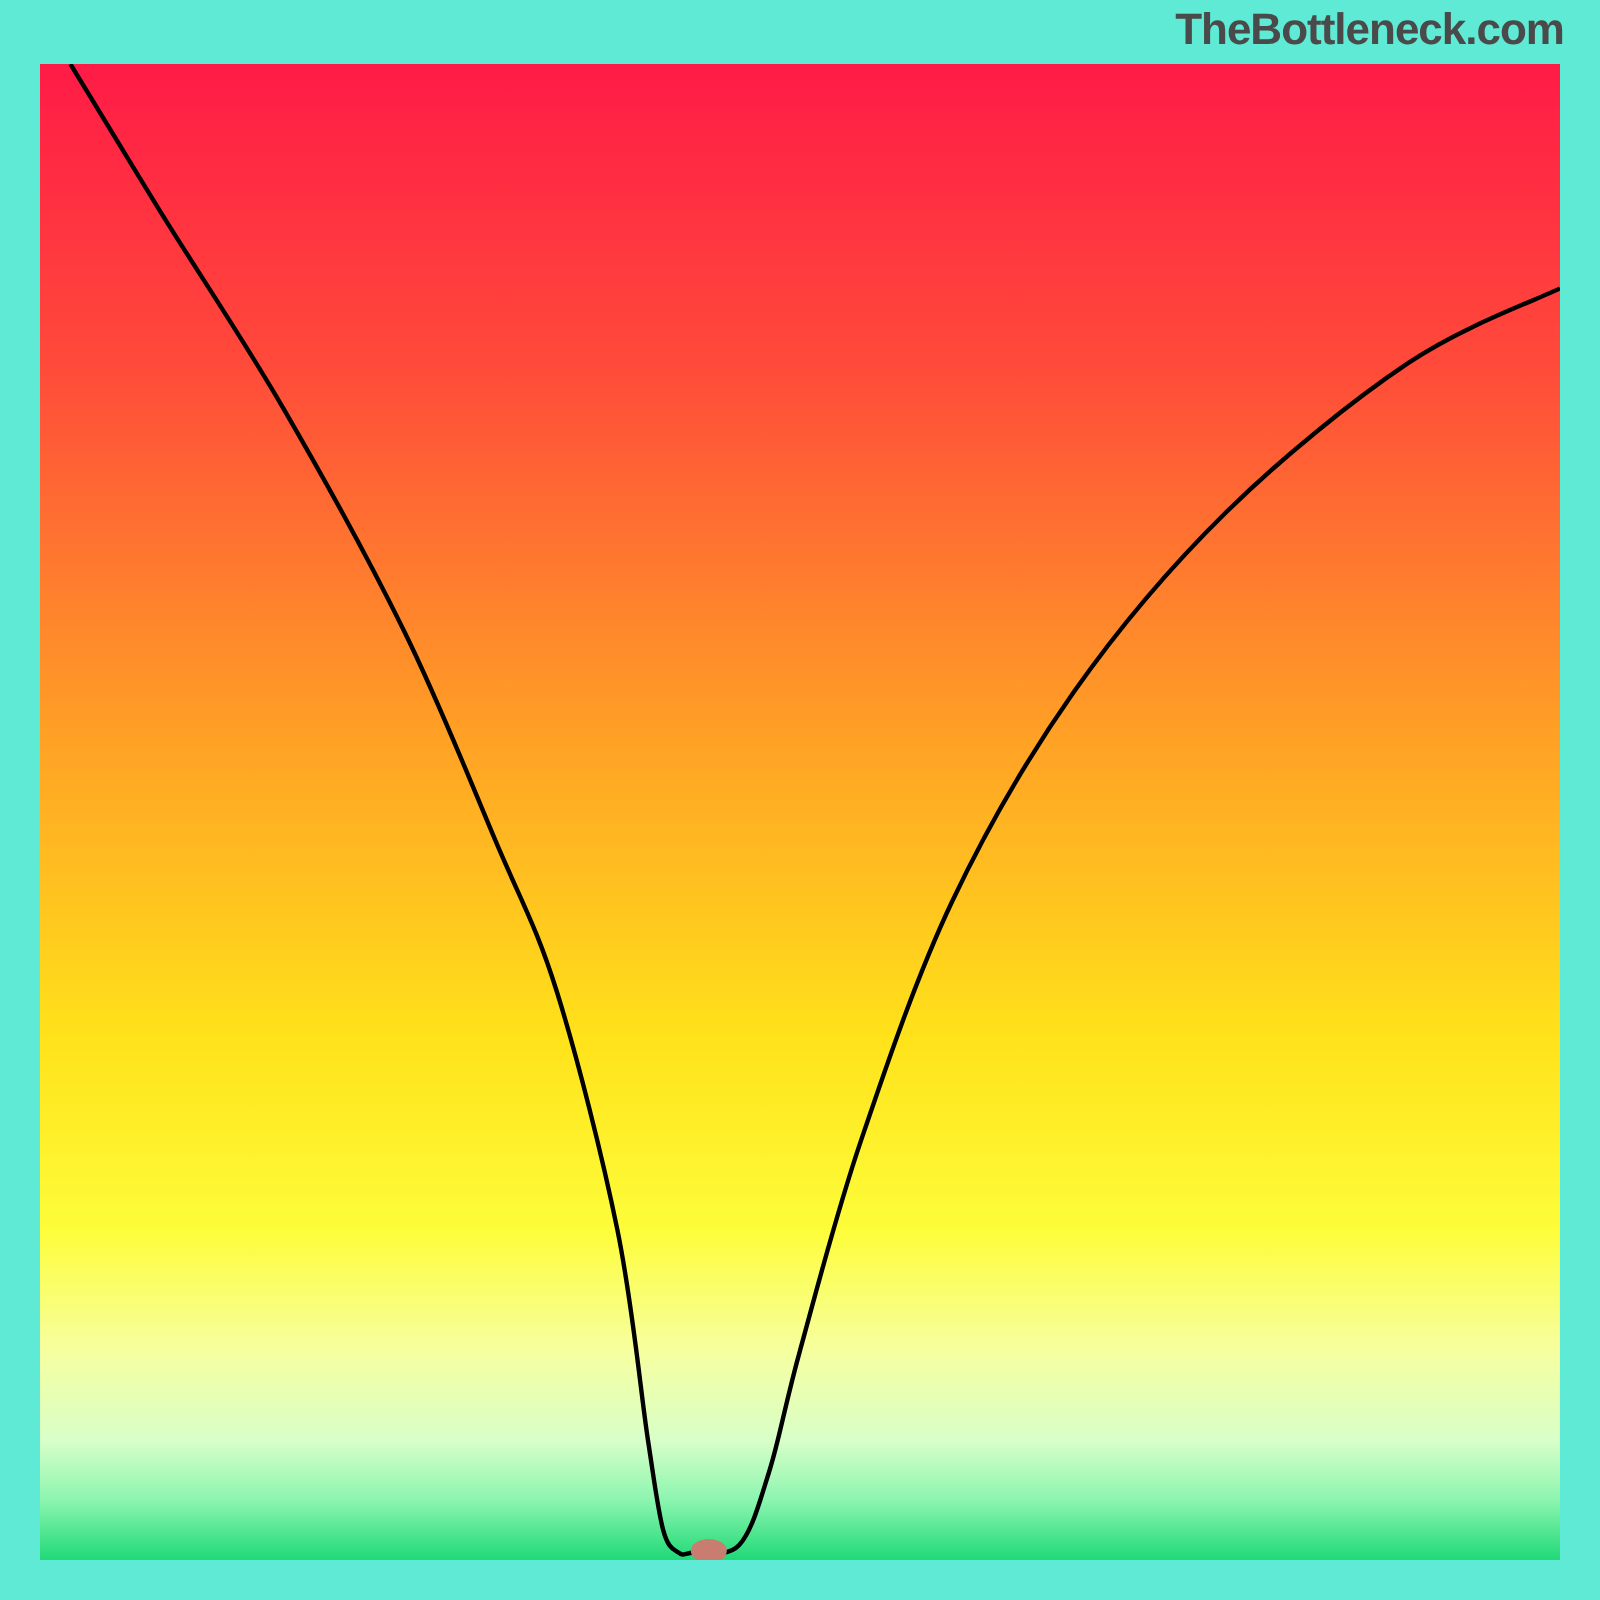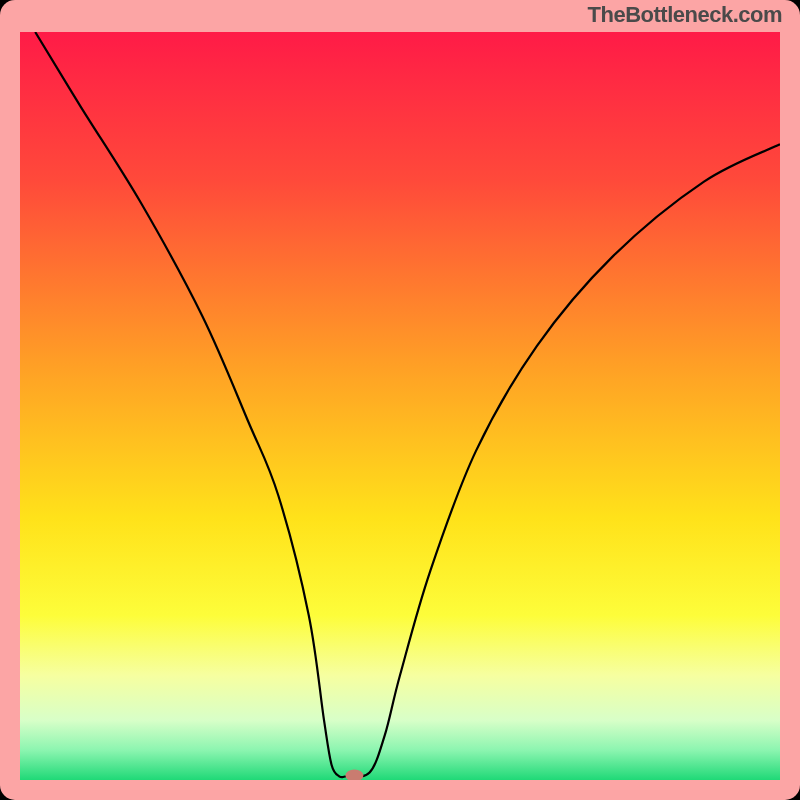--- a/index.html
+++ b/index.html
@@ -10,22 +10,21 @@
     height: 800px;
     overflow: hidden;
     font-family: Arial, Helvetica, sans-serif;
   }
   .frame {
     position: absolute;
     top: 0;
     left: 0;
     width: 800px;
     height: 800px;
-    background: #fca5a5;
-    border-radius: 15px;
+    background: #5eead4;
   }
   .watermark {
     position: absolute;
     top: 2px;
     right: 18px;
     color: #4a4a4a;
     font-size: 22px;
     font-weight: bold;
     letter-spacing: -0.5px;
   }

